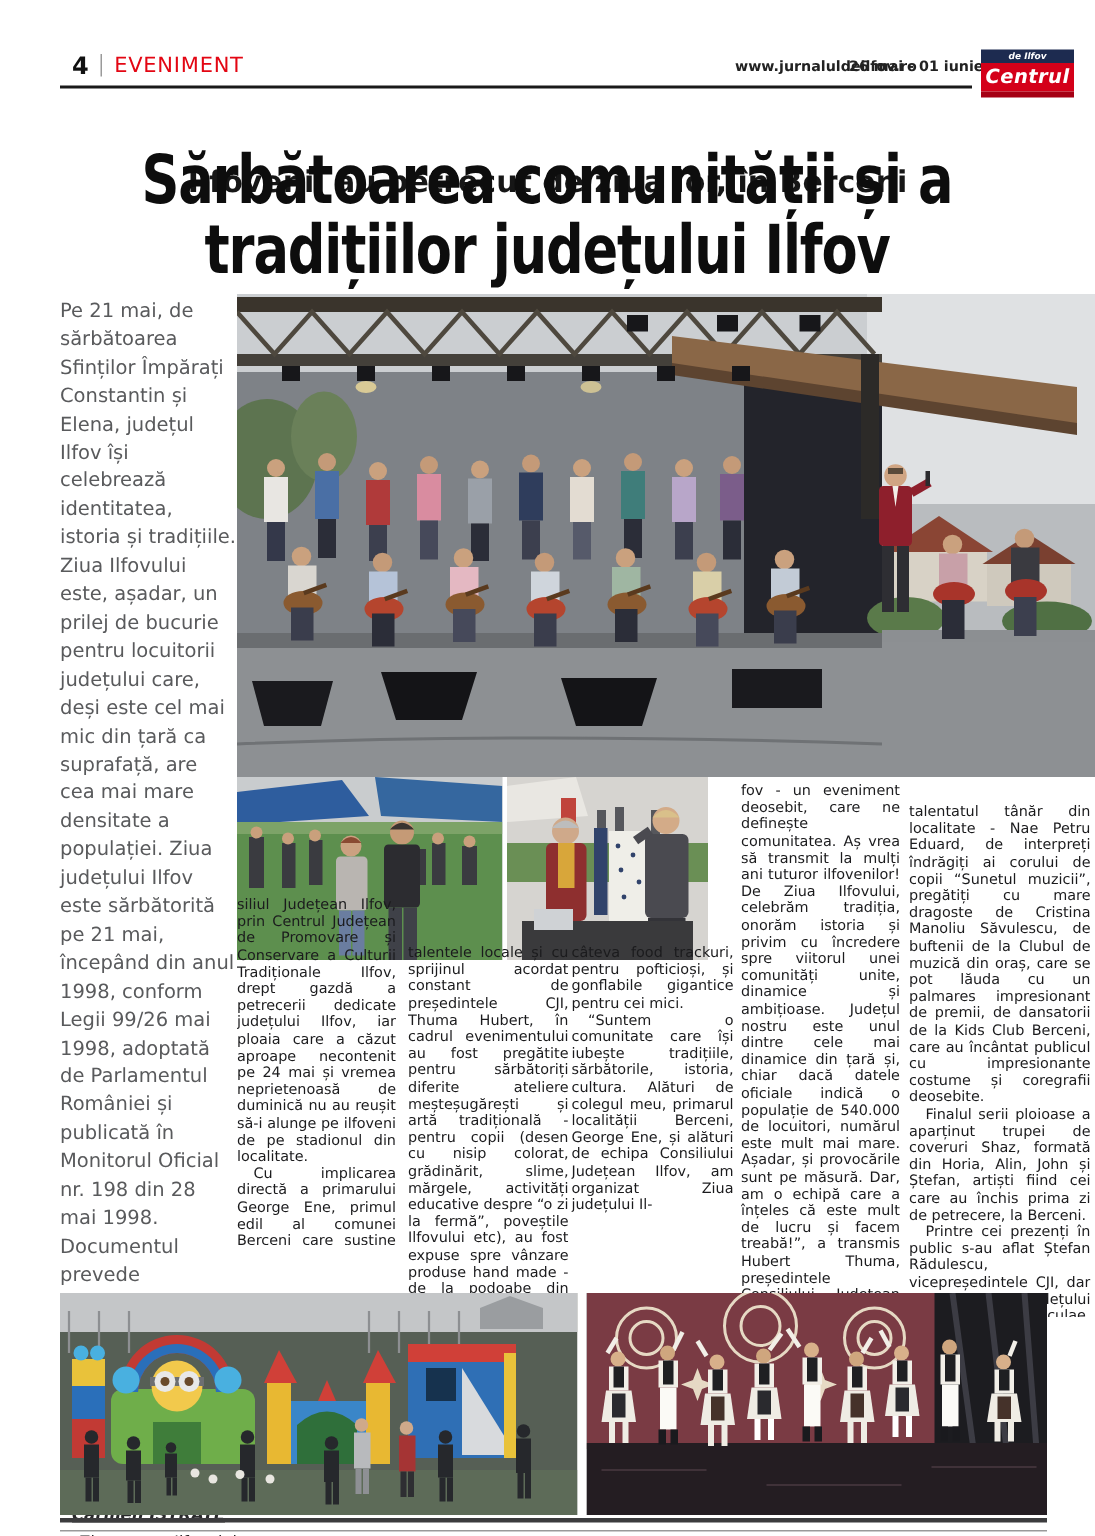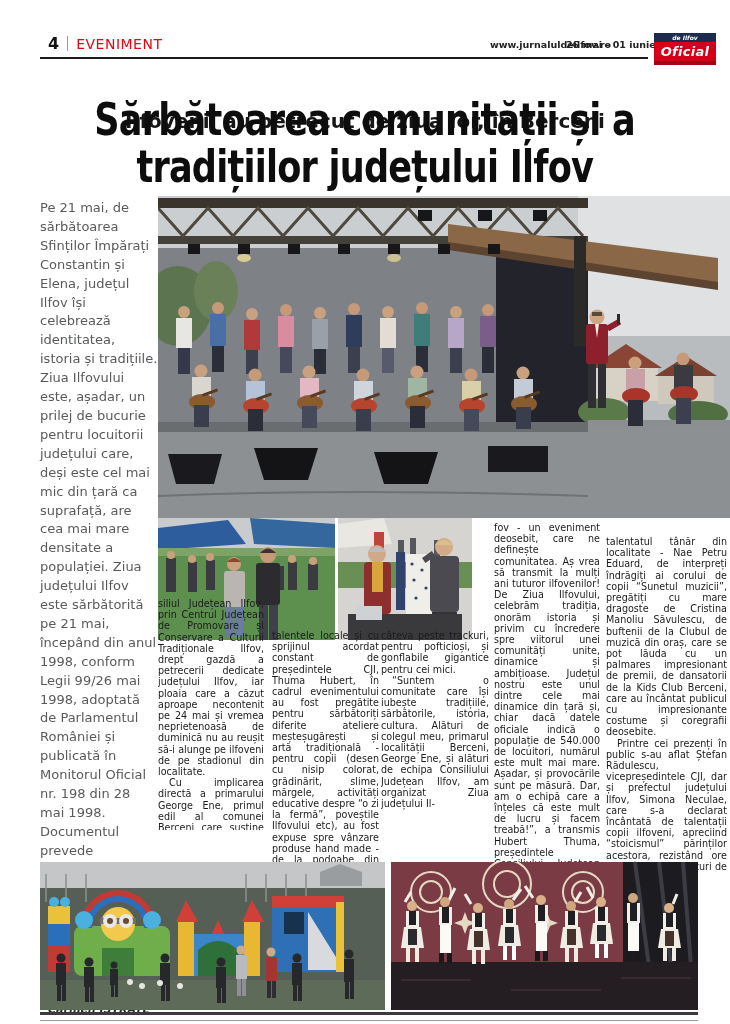--- a/index.html
+++ b/index.html
@@ -61,21 +61,21 @@
   <div class="hdr-left">
     <span class="pagenum">4</span>
     <span class="hdr-sep"></span>
     <span class="section">EVENIMENT</span>
   </div>
   <div class="website">www.jurnaluldeilfov.ro</div>
   <div class="daterange">26 mai - 01 iunie 2025</div>
   <div class="hdr-rule"></div>
   <div class="logo">
     <div class="band">de Ilfov</div>
-    <div class="main">Oficial</div>
+    <div class="main">Centrul</div>
     <div class="foot"></div>
   </div>
 
   <div class="kicker">Ilfovenii au petrecut de ziua lor, în Berceni</div>
   <div class="headline">
     <span>Sărbătoarea comunității și a</span><br>
     <span>tradițiilor județului Ilfov</span>
   </div>
 
   <div class="sidebar">
@@ -349,29 +349,30 @@
   </div>
 
   <div class="ncol colA">
     <p>siliul Județean Ilfov, prin Centrul Județean de Promovare și Conservare a Culturii Tradiționale Ilfov, drept gazdă a petrecerii dedicate județului Ilfov, iar ploaia care a căzut aproape necontenit pe 24 mai și vremea neprietenoasă de duminică nu au reușit să-i alunge pe ilfoveni de pe stadionul din localitate.</p>
     <p class="ind">Cu implicarea directă a primarului George Ene, primul edil al comunei Berceni care susține și promovează cu prioritate</p>
   </div>
   <div class="ncol colB">
     <p>talentele locale și cu sprijinul acordat constant de președintele CJI, Thuma Hubert, în cadrul evenimentului au fost pregătite pentru sărbătoriți diferite ateliere meșteșugărești și artă tradițională - pentru copii (desen cu nisip colorat, grădinărit, slime, mărgele, activități educative despre “o zi la fermă”, poveștile Ilfovului etc), au fost expuse spre vânzare produse hand made - de la podoabe din materiale naturale la obiecte vestimentare, au fost pregătite</p>
   </div>
   <div class="ncol colC">
-    <p>câteva peste trackuri, pentru pofticioși, și gonflabile gigantice pentru cei mici.</p>
+    <p>câteva food trackuri, pentru pofticioși, și gonflabile gigantice pentru cei mici.</p>
     <p class="ind">“Suntem o comunitate care își iubește tradițiile, sărbătorile, istoria, cultura. Alături de colegul meu, primarul localității Berceni, George Ene, și alături de echipa Consiliului Județean Ilfov, am organizat Ziua județului Il-</p>
   </div>
   <div class="ncol colD">
     <p>fov - un eveniment deosebit, care ne definește comunitatea. Aș vrea să transmit la mulți ani tuturor ilfovenilor! De Ziua Ilfovului, celebrăm tradiția, onorăm istoria și privim cu încredere spre viitorul unei comunități unite, dinamice și ambițioase. Județul nostru este unul dintre cele mai dinamice din țară și, chiar dacă datele oficiale indică o populație de 540.000 de locuitori, numărul este mult mai mare. Așadar, și provocările sunt pe măsură. Dar, am o echipă care a înțeles că este mult de lucru și facem treabă!”, a transmis Hubert Thuma, președintele Consiliului Județean Ilfov.</p>
 
   </div>
   <div class="ncol colE">
     <p>talentatul tânăr din localitate - Nae Petru Eduard, de interpreți îndrăgiți ai corului de copii “Sunetul muzicii”, pregătiți cu mare dragoste de Cristina Manoliu Săvulescu, de buftenii de la Clubul de muzică din oraș, care se pot lăuda cu un palmares impresionant de premii, de dansatorii de la Kids Club Berceni, care au încântat publicul cu impresionante costume și coregrafii deosebite.</p>
+    <p class="ind">Finalul serii ploioase a aparținut trupei de coveruri Shaz, formată din Horia, Alin, John și Ștefan, artiști fiind cei care au închis prima zi de petrecere, la Berceni.</p>
     <p class="ind">Printre cei prezenți în public s-au aflat Ștefan Rădulescu, vicepreședintele CJI, dar și prefectul județului Ilfov, Simona Neculae, care s-a declarat încântată de talentații copii ilfoveni, apreciind “stoicismul” părinților acestora, rezistând ore bune în ploaie, alături de gaz-</p>
   </div>
 
   <div class="ph ph-b1">
     <svg viewBox="0 0 345 148" preserveAspectRatio="none">
       <rect width="345" height="148" fill="#565f55"></rect>
       <rect x="0" y="0" width="345" height="26" fill="#c4c6c8"></rect>
       <g stroke="#8d8f92" stroke-width="1.5">
           <line x1="6" y1="12" x2="6" y2="40"></line>
           <line x1="26" y1="12" x2="26" y2="40"></line>

